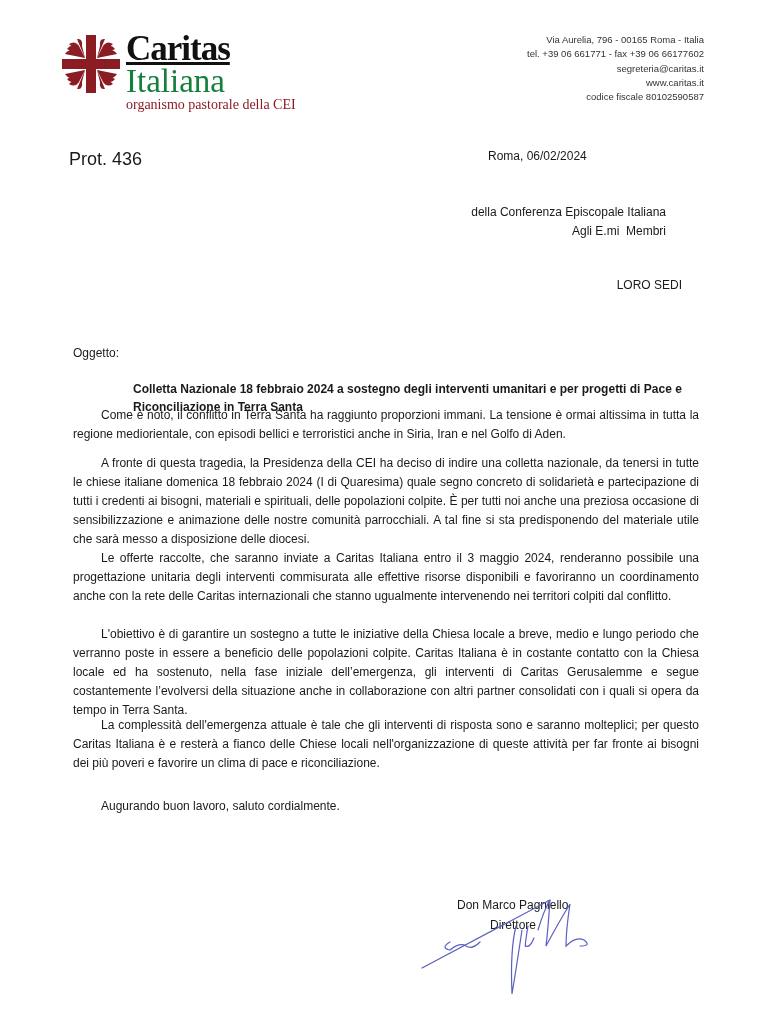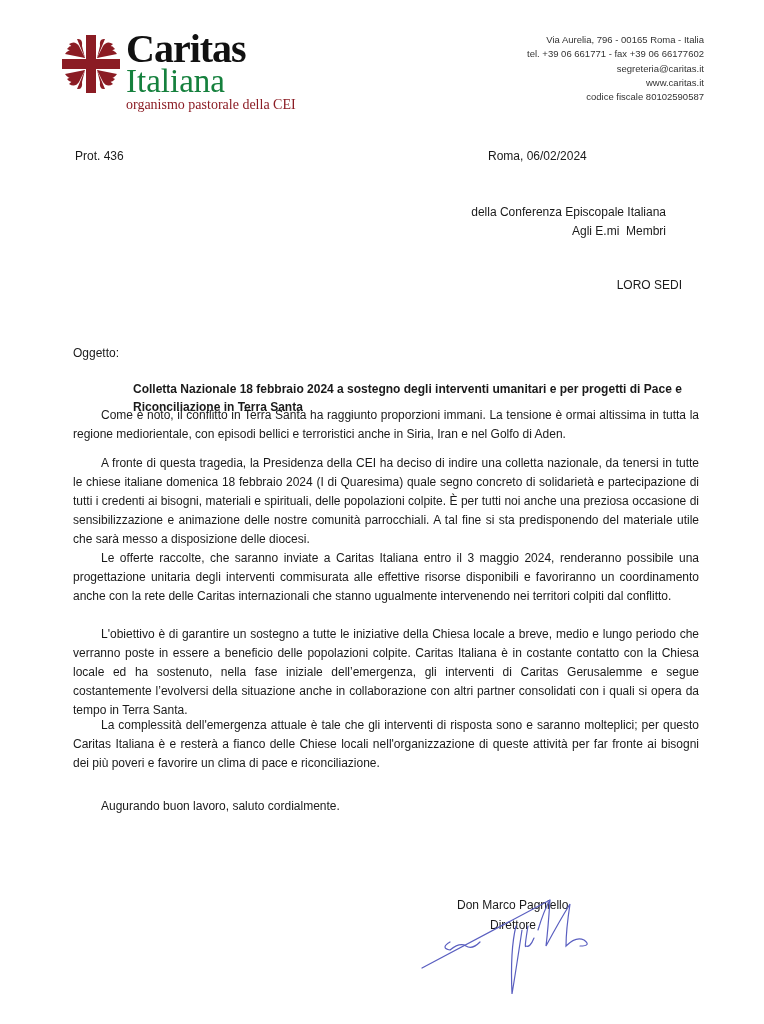--- a/index.html
+++ b/index.html
@@ -4,32 +4,32 @@
 <style>
   html, body { margin: 0; padding: 0; background: #ffffff; }
   body { width: 764px; height: 1024px; position: relative; overflow: hidden;
          font-family: "Liberation Sans", "DejaVu Sans", sans-serif; color: #1a1a1a; }
   .page { position: absolute; left: 0; top: 0; width: 764px; height: 1024px; }
 
   
   .logo { position: absolute; left: 60px; top: 33px; width: 200px; height: 80px; }
   .logo-cross { position: absolute; left: 0; top: 0; width: 62px; height: 62px; }
   .logo-caritas { position: absolute; left: 66px; top: -4px; font-family: "Liberation Serif", "DejaVu Serif", serif;
-                  font-weight: bold; font-size: 40px; letter-spacing: -1px; color: #111; line-height: 40px; }
+                  font-weight: bold; font-size: 35px; letter-spacing: -1px; color: #111; line-height: 40px; text-decoration: underline; }
   .logo-italiana { position: absolute; left: 66px; top: 30px; font-family: "Liberation Serif", "DejaVu Serif", serif;
                    font-size: 33px; color: #15803d; line-height: 36px; letter-spacing: 0px; }
   .logo-tagline { position: absolute; left: 66px; top: 64px; font-family: "Liberation Serif", "DejaVu Serif", serif;
                   font-size: 14px; color: #8b1c24; white-space: nowrap; }
 
   
   .contact { position: absolute; right: 60px; top: 33px; text-align: right;
              font-size: 9.5px; line-height: 14.3px; color: #333; }
   .contact div { white-space: nowrap; }
 
-  .prot { position: absolute; left: 75px; top: 149px; font-size: 12px; }
+  .prot { position: absolute; left: 69px; top: 149px; font-size: 18px; }
   .date { position: absolute; left: 488px; top: 149px; font-size: 12px; }
 
   .recipients { position: absolute; right: 98px; top: 203px; text-align: right; font-size: 12px; line-height: 19px; }
   .loro-sedi { position: absolute; right: 82px; top: 258px; font-size: 12px; margin-top: 20px; }
 
   .subject { position: absolute; left: 73px; top: 344px; width: 630px; font-size: 12px; line-height: 18px; }
   .subject-label { position: absolute; left: 0; top: 0; }
   .subject-text { position: absolute; left: 60px; top: 0; width: 572px; font-weight: bold; margin-top: 36px; }
 
   .body { position: absolute; left: 73px; width: 626px; font-size: 12px; line-height: 19px; text-align: justify; }

